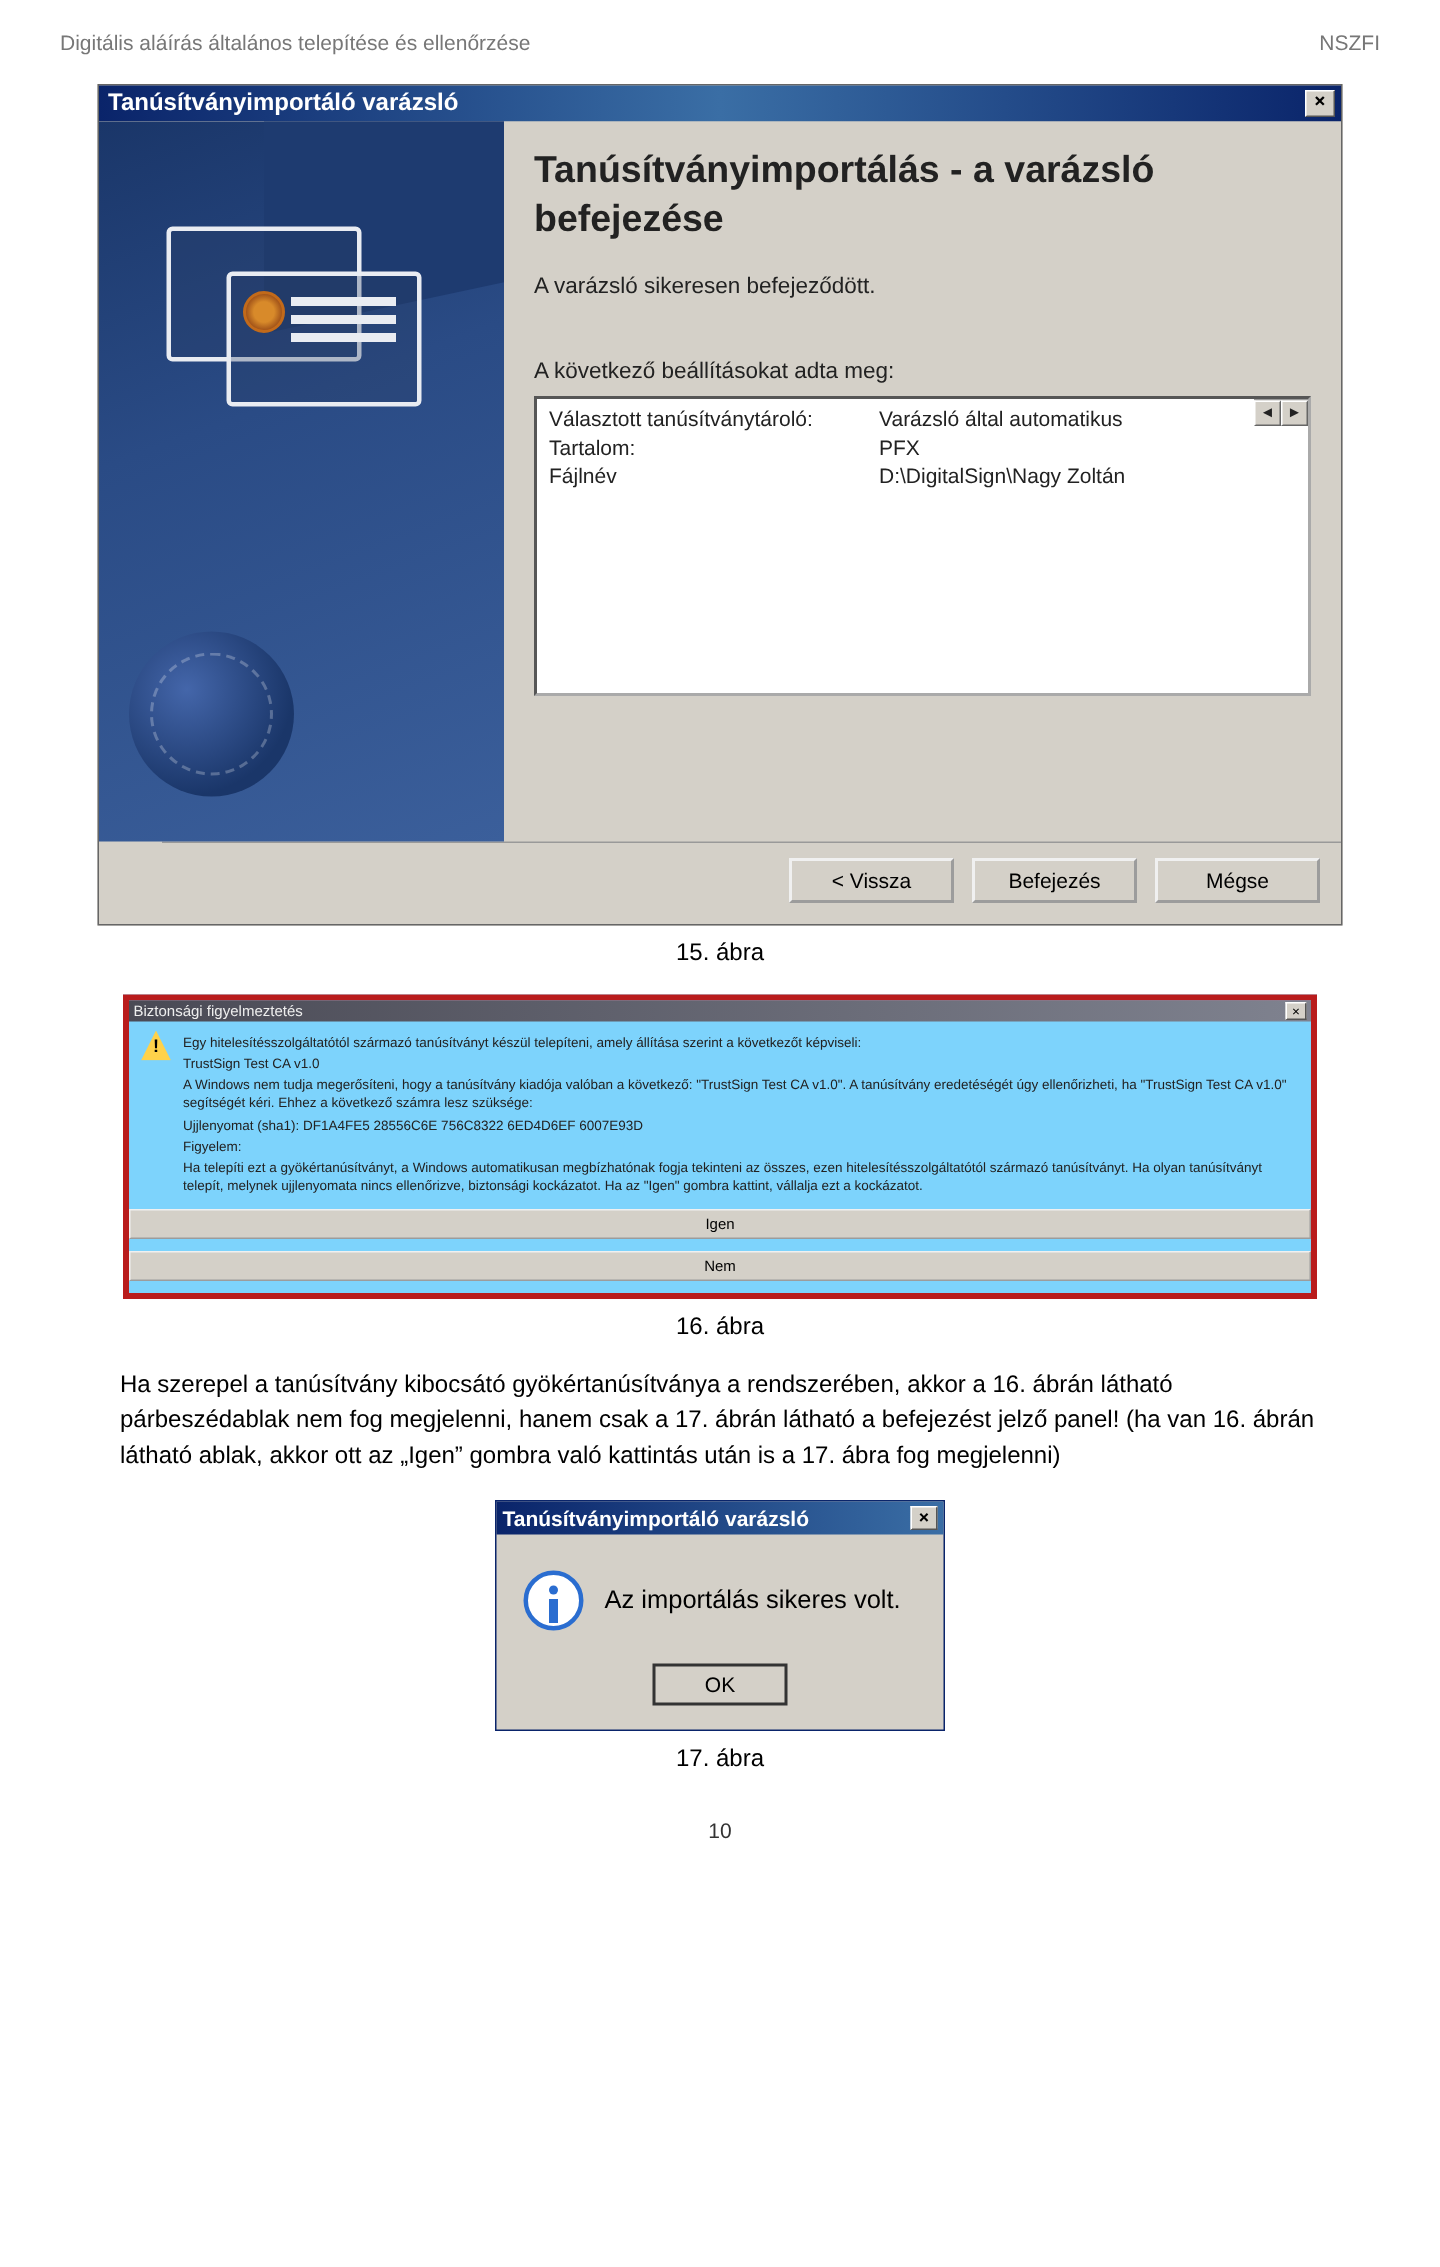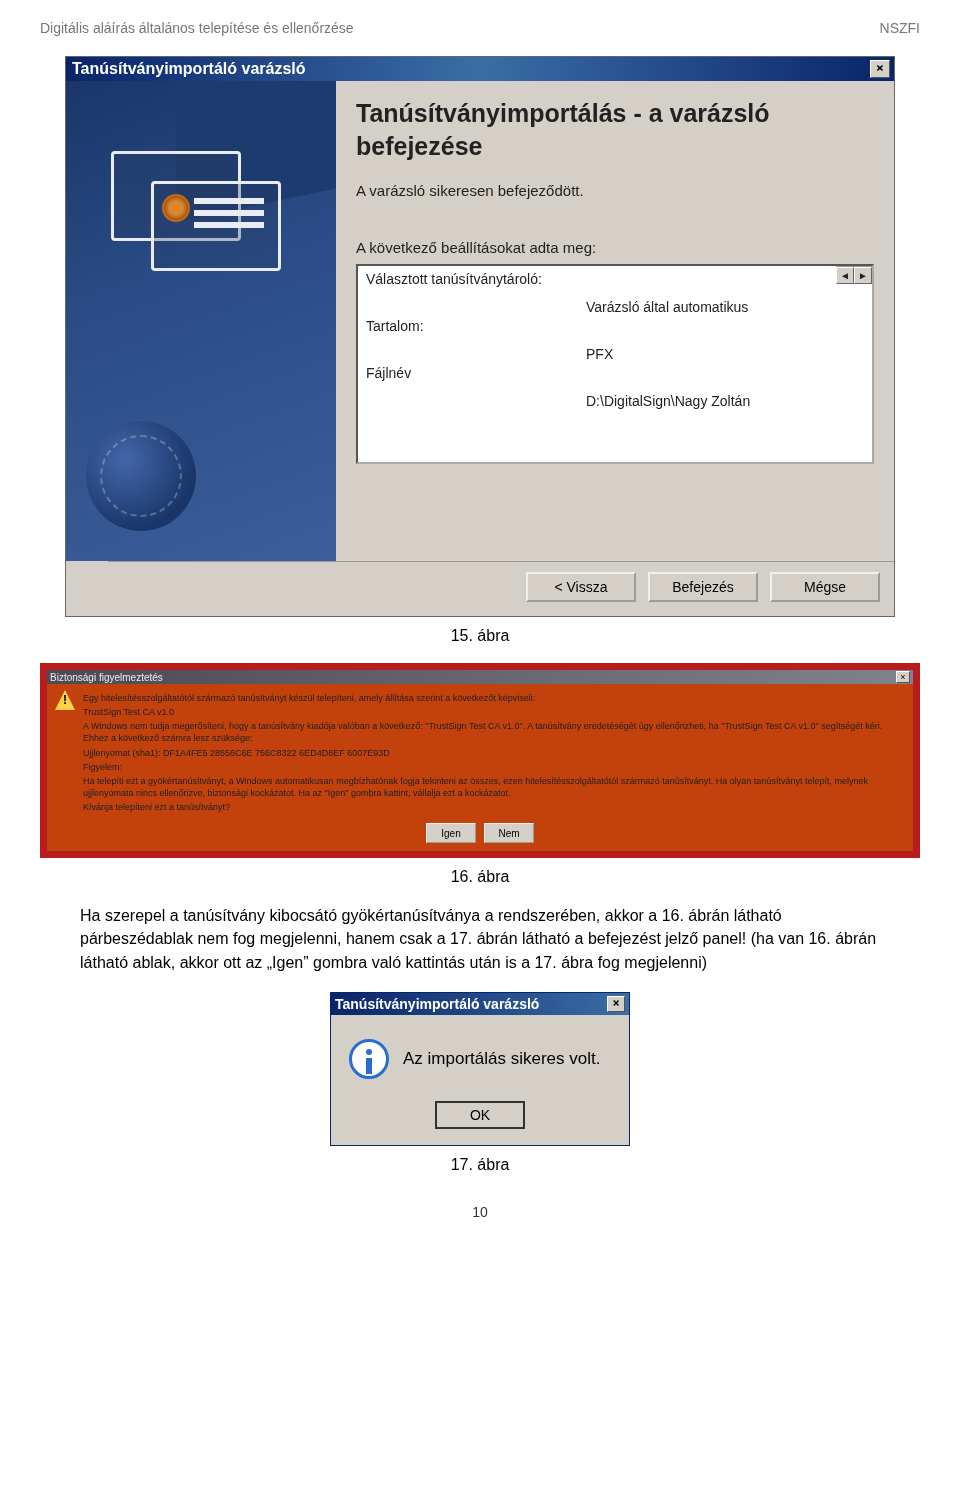--- a/index.html
+++ b/index.html
@@ -138,21 +138,21 @@
     overflow: hidden;
     padding: 4px 0;
     font-size: 14px;
   }
   .wiz-listrow {
     display: flex;
     padding: 0 8px;
     line-height: 1.35;
   }
   .wiz-listrow .k { width: 220px; }
-  .wiz-listrow .v { flex: 1; margin-top: 28px; }
+  .wiz-listrow .v { flex: 1; }
   .h-scroll {
     height: 18px;
     background: #ddd;
     border-top: 1px solid #999;
     display: flex;
     align-items: stretch;
   }
   .h-scroll .sbtn {
     width: 18px;
     background: #d4d0c8;
@@ -182,24 +182,24 @@
     font-size: 14px;
     cursor: pointer;
   }
   .caption {
     text-align: center;
     font-size: 16px;
     margin: 10px 0 18px 0;
   }
   
   .sec-dialog {
-    width: 880px;
+    width: 796px;
     margin: 0 auto;
-    border: 7px solid #b91c1c;
-    background: #c2410c;
+    border: 4px solid #b91c1c;
+    background: #7dd3fc;
     font-size: 9px;
     color: #222;
   }
   .sec-titlebar {
     background: linear-gradient(to right, #4a4a55, #7f828f);
     color: #eee;
     display:flex;
     align-items:center;
     padding: 1px 3px;
     font-size: 10px;
@@ -219,20 +219,21 @@
   }
   .warn-icon::after{
     content:"!"; position:absolute;left:0;right:0;top:3px;
     text-align:center;color:#000;font-weight:bold;font-size:12px;
   }
   .sec-text { flex:1; line-height:1.35; }
   .sec-text p { margin: 2px 0; }
   .sec-footer{
     display:flex;justify-content:center;gap:8px;
     padding:4px 0 8px 0;
+    flex-direction:column;
   }
   .sec-footer .winbtn { min-width:50px; height:20px; font-size:10px; padding:0 6px; border-width:1px; }
   .body-para {
     font-size: 16px;
     line-height: 1.45;
     margin: 8px 40px 18px 40px;
   }
   
   .msg-dialog {
     width: 300px;
@@ -345,21 +346,20 @@
     </div>
     <div class="sec-body">
       <div class="warn-icon"></div>
       <div class="sec-text">
         <p>Egy hitelesítésszolgáltatótól származó tanúsítványt készül telepíteni, amely állítása szerint a következőt képviseli:</p>
         <p>TrustSign Test CA v1.0</p>
         <p>A Windows nem tudja megerősíteni, hogy a tanúsítvány kiadója valóban a következő: "TrustSign Test CA v1.0". A tanúsítvány eredetéségét úgy ellenőrizheti, ha "TrustSign Test CA v1.0" segítségét kéri. Ehhez a következő számra lesz szüksége:</p>
         <p>Ujjlenyomat (sha1): DF1A4FE5 28556C6E 756C8322 6ED4D6EF 6007E93D</p>
         <p>Figyelem:</p>
         <p>Ha telepíti ezt a gyökértanúsítványt, a Windows automatikusan megbízhatónak fogja tekinteni az összes, ezen hitelesítésszolgáltatótól származó tanúsítványt. Ha olyan tanúsítványt telepít, melynek ujjlenyomata nincs ellenőrizve, biztonsági kockázatot. Ha az "Igen" gombra kattint, vállalja ezt a kockázatot.</p>
-        <p>Kívánja telepíteni ezt a tanúsítványt?</p>
       </div>
     </div>
     <div class="sec-footer">
       <button class="winbtn">Igen</button>
       <button class="winbtn">Nem</button>
     </div>
   </div>
 
   <div class="caption">16. ábra</div>
 

